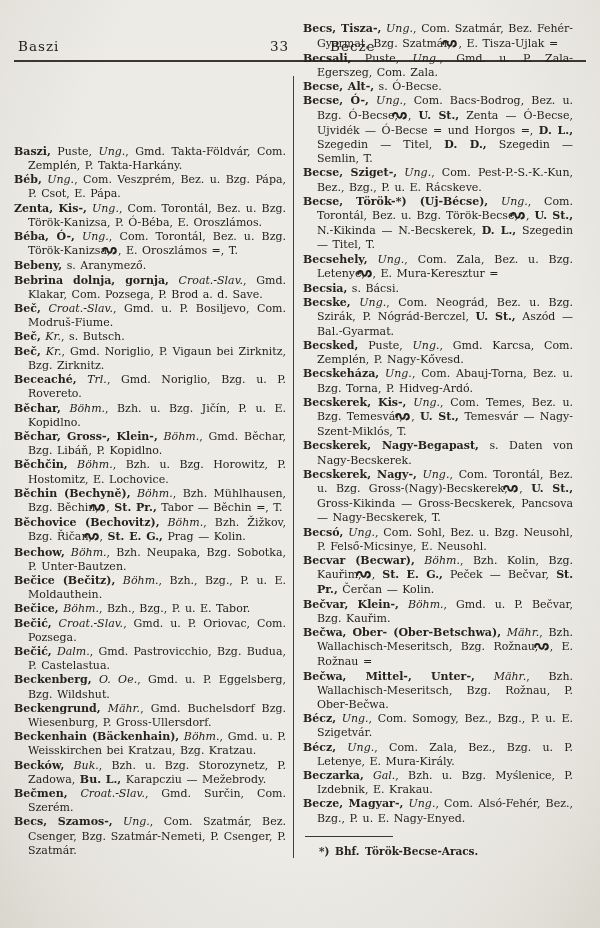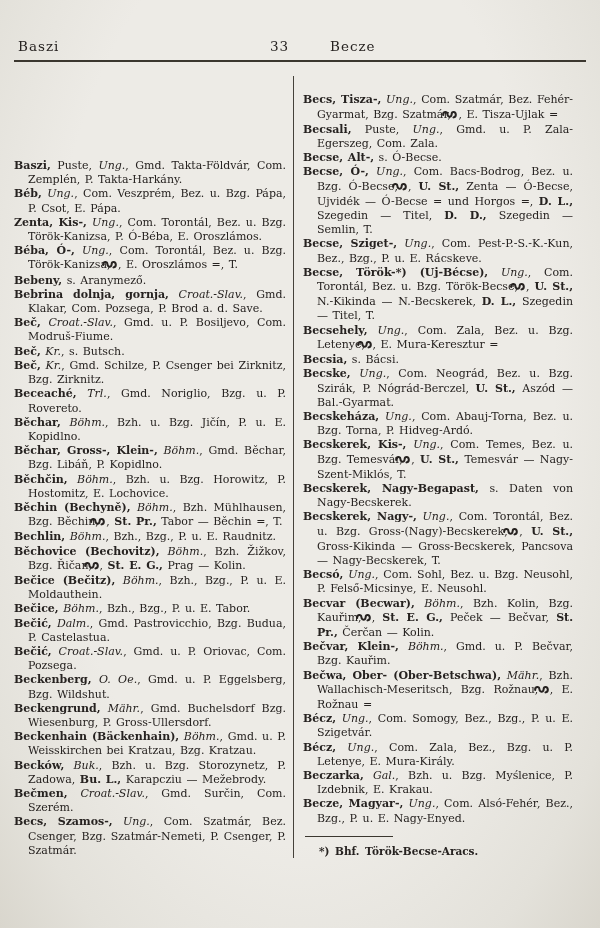--- a/index.html
+++ b/index.html
@@ -100,36 +100,36 @@
         <p class="entry"><span class="b">Baszi,</span><span class="n"> Puste, </span><span class="i">Ung.</span><span class="n">, Gmd. Takta-Földvár, Com. Zemplén, P. Takta-Harkány.</span></p>
         <p class="entry"><span class="b">Béb,</span><span class="i"> Ung.</span><span class="n">, Com. Veszprém, Bez. u. Bzg. Pápa, P. Csot, E. Pápa.</span></p>
         <p class="entry"><span class="b">Zenta, Kis-,</span><span class="i"> Ung.</span><span class="n">, Com. Torontál, Bez. u. Bzg. Török-Kanizsa, P. Ó-Béba, E. Oroszlámos.</span></p>
         <p class="entry"><span class="b">Béba, Ó-,</span><span class="i"> Ung.</span><span class="n">, Com. Torontál, Bez. u. Bzg. Török-Kanizsa, </span><span class="tg-icon"><svg width="15" height="9" viewBox="0 0 15 9">
               <path d="M1.2,5 C0.8,1.6 5.2,0.8 5.4,4 C5.6,7.4 9.4,7.6 9.6,4.4 C9.8,1.2 13.6,1.4 13.8,4.6 C13.9,6 13,7 11.5,7.4" fill="none" stroke="#262220" stroke-width="2" stroke-linecap="round"></path>
             </svg></span><span class="n">, E. Oroszlámos =, T.</span></p>
         <p class="entry"><span class="b">Bebeny,</span><span class="n"> s. Aranymező.</span></p>
         <p class="entry"><span class="b">Bebrina dolnja, gornja,</span><span class="i"> Croat.-Slav.</span><span class="n">, Gmd. Klakar, Com. Pozsega, P. Brod a. d. Save.</span></p>
         <p class="entry"><span class="b">Beč,</span><span class="i"> Croat.-Slav.</span><span class="n">, Gmd. u. P. Bosiljevo, Com. Modruš-Fiume.</span></p>
         <p class="entry"><span class="b">Beč,</span><span class="i"> Kr.</span><span class="n">, s. Butsch.</span></p>
-        <p class="entry"><span class="b">Beč,</span><span class="i"> Kr.</span><span class="n">, Gmd. Schilze, P. Csenger bei Zirknitz, Bzg. Zirknitz.</span></p>
+        <p class="entry"><span class="b">Beč,</span><span class="i"> Kr.</span><span class="n">, Gmd. Noriglio, P. Vigaun bei Zirknitz, Bzg. Zirknitz.</span></p>
         <p class="entry"><span class="b">Beceaché,</span><span class="i"> Trl.</span><span class="n">, Gmd. Noriglio, Bzg. u. P. Rovereto.</span></p>
         <p class="entry"><span class="b">Běchar,</span><span class="i"> Böhm.</span><span class="n">, Bzh. u. Bzg. Jičín, P. u. E. Kopidlno.</span></p>
         <p class="entry"><span class="b">Běchar, Gross-, Klein-,</span><span class="i"> Böhm.</span><span class="n">, Gmd. Běchar, Bzg. Libáň, P. Kopidlno.</span></p>
         <p class="entry"><span class="b">Běchčin,</span><span class="i"> Böhm.</span><span class="n">, Bzh. u. Bzg. Horowitz, P. Hostomitz, E. Lochovice.</span></p>
         <p class="entry"><span class="b">Běchin (Bechyně),</span><span class="i"> Böhm.</span><span class="n">, Bzh. Mühlhausen, Bzg. Běchin, </span><span class="tg-icon"><svg width="15" height="9" viewBox="0 0 15 9">
               <path d="M1.2,5 C0.8,1.6 5.2,0.8 5.4,4 C5.6,7.4 9.4,7.6 9.6,4.4 C9.8,1.2 13.6,1.4 13.8,4.6 C13.9,6 13,7 11.5,7.4" fill="none" stroke="#262220" stroke-width="2" stroke-linecap="round"></path>
             </svg></span><span class="n">, </span><span class="b">St. Pr.,</span><span class="n"> Tabor — Běchin =, T.</span></p>
-        <p class="entry"><span class="b">Bechlin,</span><span class="i"> Böhm.</span><span class="n">, Bzh., Bzg., P. u. E. Raudnitz.</span></p>
         <p class="entry"><span class="b">Běchovice (Bechovitz),</span><span class="i"> Böhm.</span><span class="n">, Bzh. Žižkov, Bzg. Řičan, </span><span class="tg-icon"><svg width="15" height="9" viewBox="0 0 15 9">
               <path d="M1.2,5 C0.8,1.6 5.2,0.8 5.4,4 C5.6,7.4 9.4,7.6 9.6,4.4 C9.8,1.2 13.6,1.4 13.8,4.6 C13.9,6 13,7 11.5,7.4" fill="none" stroke="#262220" stroke-width="2" stroke-linecap="round"></path>
             </svg></span><span class="n">, </span><span class="b">St. E. G.,</span><span class="n"> Prag — Kolin.</span></p>
+        <p class="entry"><span class="b">Bechow,</span><span class="i"> Böhm.</span><span class="n">, Bzh. Neupaka, Bzg. Sobotka, P. Unter-Bautzen.</span></p>
         <p class="entry"><span class="b">Bečice (Bečitz),</span><span class="i"> Böhm.</span><span class="n">, Bzh., Bzg., P. u. E. Moldauthein.</span></p>
         <p class="entry"><span class="b">Bečice,</span><span class="i"> Böhm.</span><span class="n">, Bzh., Bzg., P. u. E. Tabor.</span></p>
+        <p class="entry"><span class="b">Bečić,</span><span class="i"> Croat.-Slav.</span><span class="n">, Gmd. u. P. Oriovac, Com. Pozsega.</span></p>
         <p class="entry"><span class="b">Bečić,</span><span class="i"> Dalm.</span><span class="n">, Gmd. Pastrovicchio, Bzg. Budua, P. Castelastua.</span></p>
-        <p class="entry"><span class="b">Bečić,</span><span class="i"> Croat.-Slav.</span><span class="n">, Gmd. u. P. Oriovac, Com. Pozsega.</span></p>
         <p class="entry"><span class="b">Beckenberg,</span><span class="i"> O. Oe.</span><span class="n">, Gmd. u. P. Eggelsberg, Bzg. Wildshut.</span></p>
         <p class="entry"><span class="b">Beckengrund,</span><span class="i"> Mähr.</span><span class="n">, Gmd. Buchelsdorf Bzg. Wiesenburg, P. Gross-Ullersdorf.</span></p>
         <p class="entry"><span class="b">Beckenhain (Bäckenhain),</span><span class="i"> Böhm.</span><span class="n">, Gmd. u. P. Weisskirchen bei Kratzau, Bzg. Kratzau.</span></p>
         <p class="entry"><span class="b">Becków,</span><span class="i"> Buk.</span><span class="n">, Bzh. u. Bzg. Storozynetz, P. Zadowa, </span><span class="b">Bu. L.,</span><span class="n"> Karapcziu — Mežebrody.</span></p>
         <p class="entry"><span class="b">Bečmen,</span><span class="i"> Croat.-Slav.</span><span class="n">, Gmd. Surčin, Com. Szerém.</span></p>
         <p class="entry"><span class="b">Becs, Szamos-,</span><span class="i"> Ung.</span><span class="n">, Com. Szatmár, Bez. Csenger, Bzg. Szatmár-Nemeti, P. Csenger, P. Szatmár.</span></p>
       </div>
     <div class="col-divider"></div>
     <div class="col right" id="col-right">
     <p class="entry"><span class="b">Becs, Tisza-,</span><span class="i"> Ung.</span><span class="n">, Com. Szatmár, Bez. Fehér-Gyarmat, Bzg. Szatmár, </span><span class="tg-icon"><svg width="15" height="9" viewBox="0 0 15 9">
@@ -142,36 +142,38 @@
             </svg></span><span class="n">, </span><span class="b">U. St.,</span><span class="n"> Zenta — Ó-Becse, Ujvidék — Ó-Becse = und Horgos =, </span><span class="b">D. L.,</span><span class="n"> Szegedin — Titel, </span><span class="b">D. D.,</span><span class="n"> Szegedin — Semlin, T.</span></p>
         <p class="entry"><span class="b">Becse, Sziget-,</span><span class="i"> Ung.</span><span class="n">, Com. Pest-P.-S.-K.-Kun, Bez., Bzg., P. u. E. Rácskeve.</span></p>
         <p class="entry"><span class="b">Becse, Török-*) (Uj-Bécse),</span><span class="i"> Ung.</span><span class="n">, Com. Torontál, Bez. u. Bzg. Török-Becse, </span><span class="tg-icon"><svg width="15" height="9" viewBox="0 0 15 9">
               <path d="M1.2,5 C0.8,1.6 5.2,0.8 5.4,4 C5.6,7.4 9.4,7.6 9.6,4.4 C9.8,1.2 13.6,1.4 13.8,4.6 C13.9,6 13,7 11.5,7.4" fill="none" stroke="#262220" stroke-width="2" stroke-linecap="round"></path>
             </svg></span><span class="n">, </span><span class="b">U. St.,</span><span class="n"> N.-Kikinda — N.-Becskerek, </span><span class="b">D. L.,</span><span class="n"> Szegedin — Titel, T.</span></p>
         <p class="entry"><span class="b">Becsehely,</span><span class="i"> Ung.</span><span class="n">, Com. Zala, Bez. u. Bzg. Letenye, </span><span class="tg-icon"><svg width="15" height="9" viewBox="0 0 15 9">
               <path d="M1.2,5 C0.8,1.6 5.2,0.8 5.4,4 C5.6,7.4 9.4,7.6 9.6,4.4 C9.8,1.2 13.6,1.4 13.8,4.6 C13.9,6 13,7 11.5,7.4" fill="none" stroke="#262220" stroke-width="2" stroke-linecap="round"></path>
             </svg></span><span class="n">, E. Mura-Keresztur =</span></p>
         <p class="entry"><span class="b">Becsia,</span><span class="n"> s. Bácsi.</span></p>
         <p class="entry"><span class="b">Becske,</span><span class="i"> Ung.</span><span class="n">, Com. Neográd, Bez. u. Bzg. Szirák, P. Nógrád-Berczel, </span><span class="b">U. St.,</span><span class="n"> Aszód — Bal.-Gyarmat.</span></p>
+        <p class="entry"><span class="b">Becsked,</span><span class="n"> Puste, </span><span class="i">Ung.</span><span class="n">, Gmd. Karcsa, Com. Zemplén, P. Nagy-Kővesd.</span></p>
         <p class="entry"><span class="b">Becskeháza,</span><span class="i"> Ung.</span><span class="n">, Com. Abauj-Torna, Bez. u. Bzg. Torna, P. Hidveg-Ardó.</span></p>
         <p class="entry"><span class="b">Becskerek, Kis-,</span><span class="i"> Ung.</span><span class="n">, Com. Temes, Bez. u. Bzg. Temesvár, </span><span class="tg-icon"><svg width="15" height="9" viewBox="0 0 15 9">
               <path d="M1.2,5 C0.8,1.6 5.2,0.8 5.4,4 C5.6,7.4 9.4,7.6 9.6,4.4 C9.8,1.2 13.6,1.4 13.8,4.6 C13.9,6 13,7 11.5,7.4" fill="none" stroke="#262220" stroke-width="2" stroke-linecap="round"></path>
             </svg></span><span class="n">, </span><span class="b">U. St.,</span><span class="n"> Temesvár — Nagy-Szent-Miklós, T.</span></p>
         <p class="entry"><span class="b">Becskerek, Nagy-Begapast,</span><span class="n"> s. Daten von Nagy-Becskerek.</span></p>
         <p class="entry"><span class="b">Becskerek, Nagy-,</span><span class="i"> Ung.</span><span class="n">, Com. Torontál, Bez. u. Bzg. Gross-(Nagy)-Becskerek, </span><span class="tg-icon"><svg width="15" height="9" viewBox="0 0 15 9">
               <path d="M1.2,5 C0.8,1.6 5.2,0.8 5.4,4 C5.6,7.4 9.4,7.6 9.6,4.4 C9.8,1.2 13.6,1.4 13.8,4.6 C13.9,6 13,7 11.5,7.4" fill="none" stroke="#262220" stroke-width="2" stroke-linecap="round"></path>
             </svg></span><span class="n">, </span><span class="b">U. St.,</span><span class="n"> Gross-Kikinda — Gross-Becskerek, Pancsova — Nagy-Becskerek, T.</span></p>
         <p class="entry"><span class="b">Becsó,</span><span class="i"> Ung.</span><span class="n">, Com. Sohl, Bez. u. Bzg. Neusohl, P. Felső-Micsinye, E. Neusohl.</span></p>
         <p class="entry"><span class="b">Becvar (Becwar),</span><span class="i"> Böhm.</span><span class="n">, Bzh. Kolin, Bzg. Kauřim, </span><span class="tg-icon"><svg width="15" height="9" viewBox="0 0 15 9">
               <path d="M1.2,5 C0.8,1.6 5.2,0.8 5.4,4 C5.6,7.4 9.4,7.6 9.6,4.4 C9.8,1.2 13.6,1.4 13.8,4.6 C13.9,6 13,7 11.5,7.4" fill="none" stroke="#262220" stroke-width="2" stroke-linecap="round"></path>
             </svg></span><span class="n">, </span><span class="b">St. E. G.,</span><span class="n"> Peček — Bečvar, </span><span class="b">St. Pr.,</span><span class="n"> Čerčan — Kolin.</span></p>
         <p class="entry"><span class="b">Bečvar, Klein-,</span><span class="i"> Böhm.</span><span class="n">, Gmd. u. P. Bečvar, Bzg. Kauřim.</span></p>
         <p class="entry"><span class="b">Bečwa, Ober- (Ober-Betschwa),</span><span class="i"> Mähr.</span><span class="n">, Bzh. Wallachisch-Meseritsch, Bzg. Rožnau, </span><span class="tg-icon"><svg width="15" height="9" viewBox="0 0 15 9">
               <path d="M1.2,5 C0.8,1.6 5.2,0.8 5.4,4 C5.6,7.4 9.4,7.6 9.6,4.4 C9.8,1.2 13.6,1.4 13.8,4.6 C13.9,6 13,7 11.5,7.4" fill="none" stroke="#262220" stroke-width="2" stroke-linecap="round"></path>
             </svg></span><span class="n">, E. Rožnau =</span></p>
+        <p class="entry"><span class="b">Bečwa, Mittel-, Unter-,</span><span class="i"> Mähr.</span><span class="n">, Bzh. Wallachisch-Meseritsch, Bzg. Rožnau, P. Ober-Bečwa.</span></p>
         <p class="entry"><span class="b">Bécz,</span><span class="i"> Ung.</span><span class="n">, Com. Somogy, Bez., Bzg., P. u. E. Szigetvár.</span></p>
         <p class="entry"><span class="b">Bécz,</span><span class="i"> Ung.</span><span class="n">, Com. Zala, Bez., Bzg. u. P. Letenye, E. Mura-Király.</span></p>
         <p class="entry"><span class="b">Beczarka,</span><span class="i"> Gal.</span><span class="n">, Bzh. u. Bzg. Myślenice, P. Izdebnik, E. Krakau.</span></p>
         <p class="entry"><span class="b">Becze, Magyar-,</span><span class="i"> Ung.</span><span class="n">, Com. Alsó-Fehér, Bez., Bzg., P. u. E. Nagy-Enyed.</span></p>
         <div class="footnote-block">
           <div class="footnote-rule"></div>
           <div class="footnote-text">*) Bhf. Török-Becse-Aracs.</div>
         </div>
       </div>
   </div>

